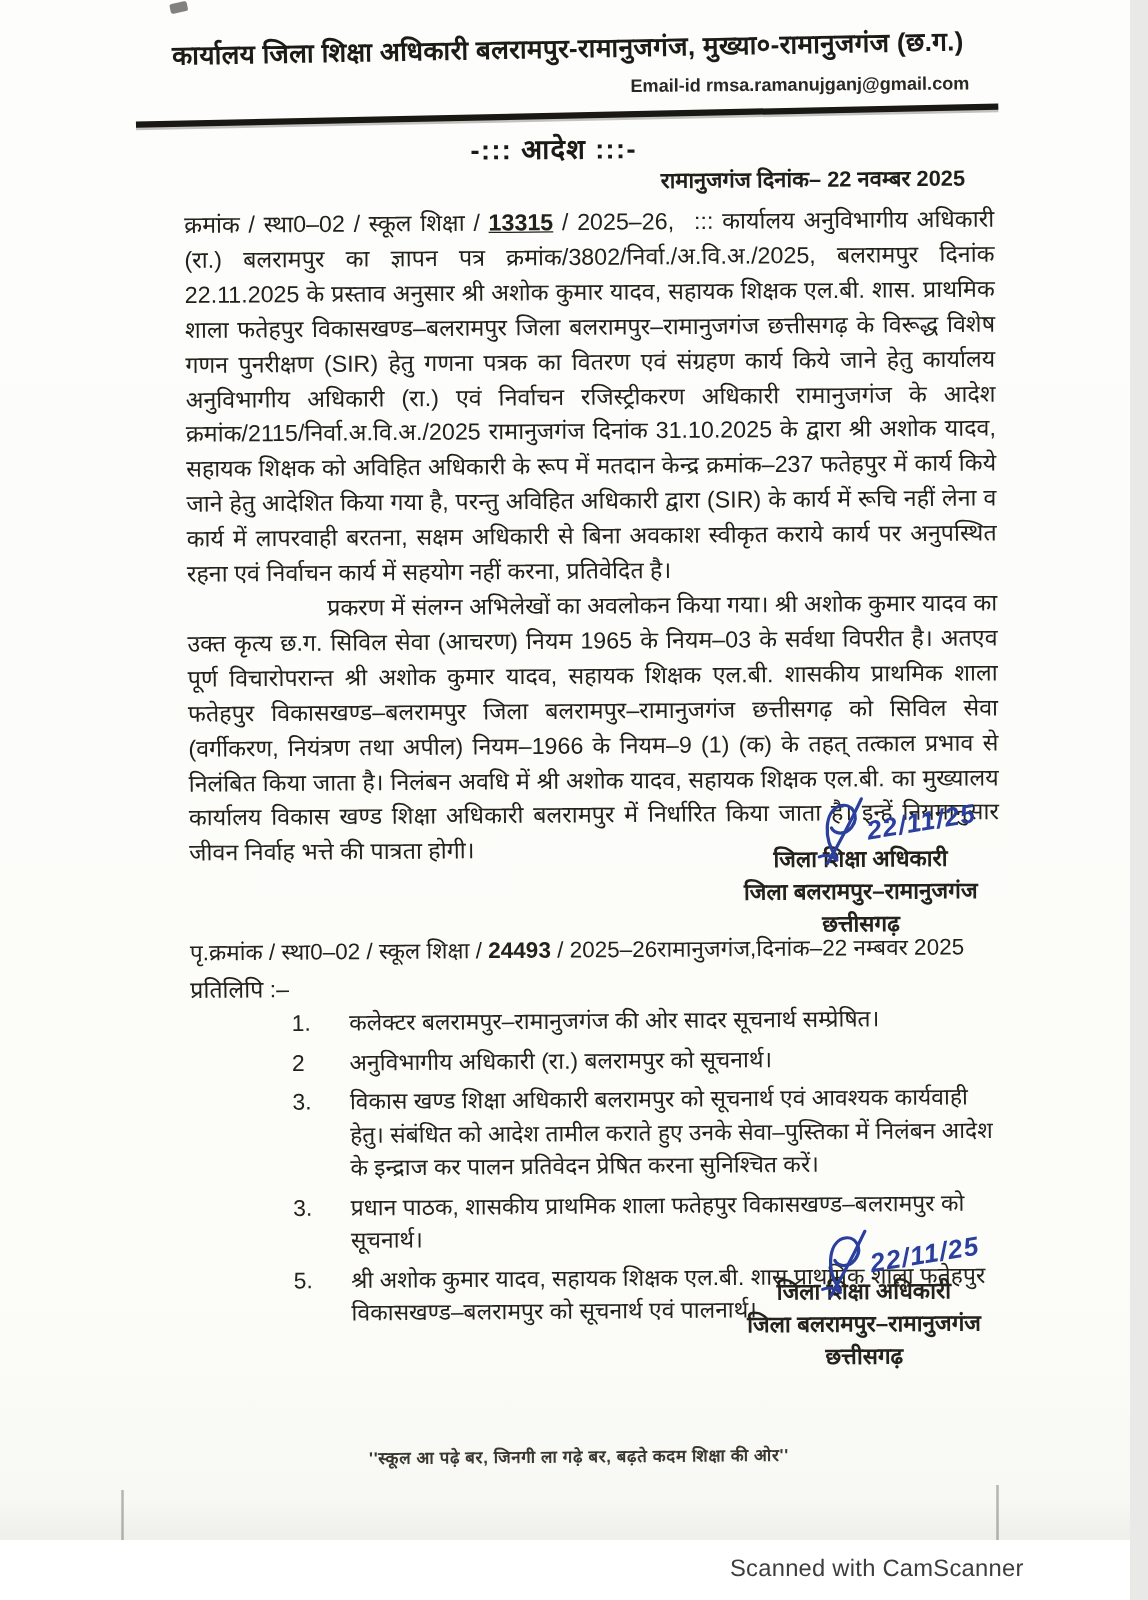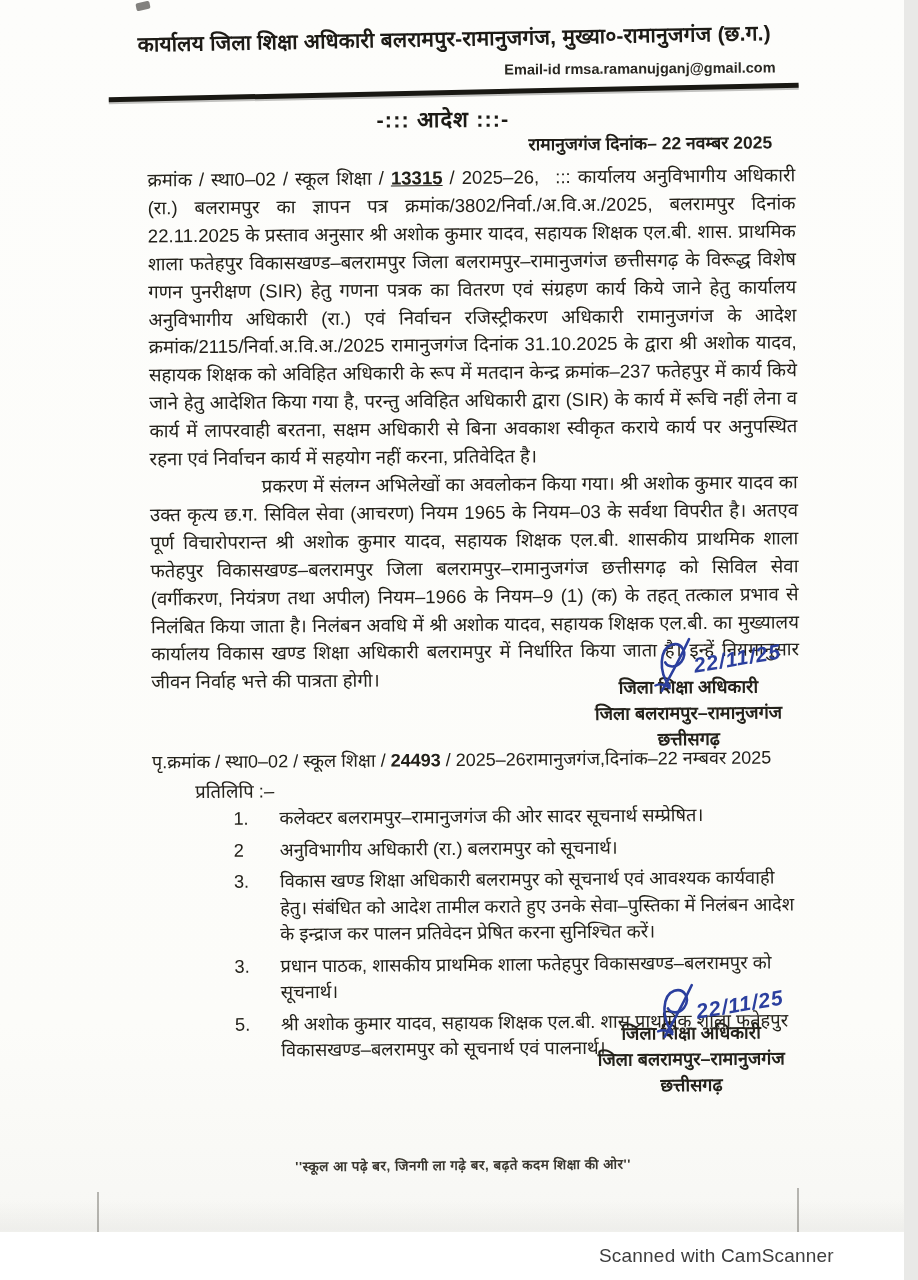--- a/index.html
+++ b/index.html
@@ -67,39 +67,39 @@
     font-size:21px;font-style:italic;font-weight:700;letter-spacing:1px;
     color:#2b3f9e;transform:rotate(-4deg);white-space:nowrap;
   }
   
   .endorse-ref{
     position:absolute;top:747px;left:151px;width:660px;
     font-size:18px;font-weight:500;color:#23211a;
   }
   .copy-label{
     position:absolute;top:776px;left:151px;
-    font-size:18.5px;font-weight:500;color:#23211a;margin-left:43px;
+    font-size:18.5px;font-weight:500;color:#23211a;
   }
   .copy-list{
     position:absolute;top:804px;left:232px;width:570px;
     font-size:18.3px;line-height:26.5px;color:#24221b;font-weight:500;
   }
   .copy-row{display:flex;margin-bottom:5px;}
   .copy-no{width:46px;flex:0 0 46px;}
   .copy-text{flex:1;}
   
   .slogan{
     position:absolute;top:1156px;left:0;width:918px;text-align:center;
     font-size:13.5px;font-weight:600;color:#3a372f;letter-spacing:.5px;
   }
   .scan-strip{
     position:absolute;left:0;top:1232px;width:918px;height:48px;background:#ffffff;
   }
   .scan-credit{
-    position:absolute;top:1245px;left:599px;
+    position:absolute;top:1245px;left:584px;
     font-size:19px;color:#3d3d3d;letter-spacing:.2px;font-weight:500;
   }
   
   .edge-mark{position:absolute;background:rgba(60,58,50,.35);}
   .edge-left{left:97px;top:1192px;width:2px;height:60px;}
   .edge-right{right:105px;top:1188px;width:2px;height:64px;}
   .page-bottom-shade{
     position:absolute;left:0;top:1200px;width:918px;height:32px;
     background:linear-gradient(180deg,rgba(0,0,0,0) 0%,rgba(90,88,80,.06) 100%);
   }

